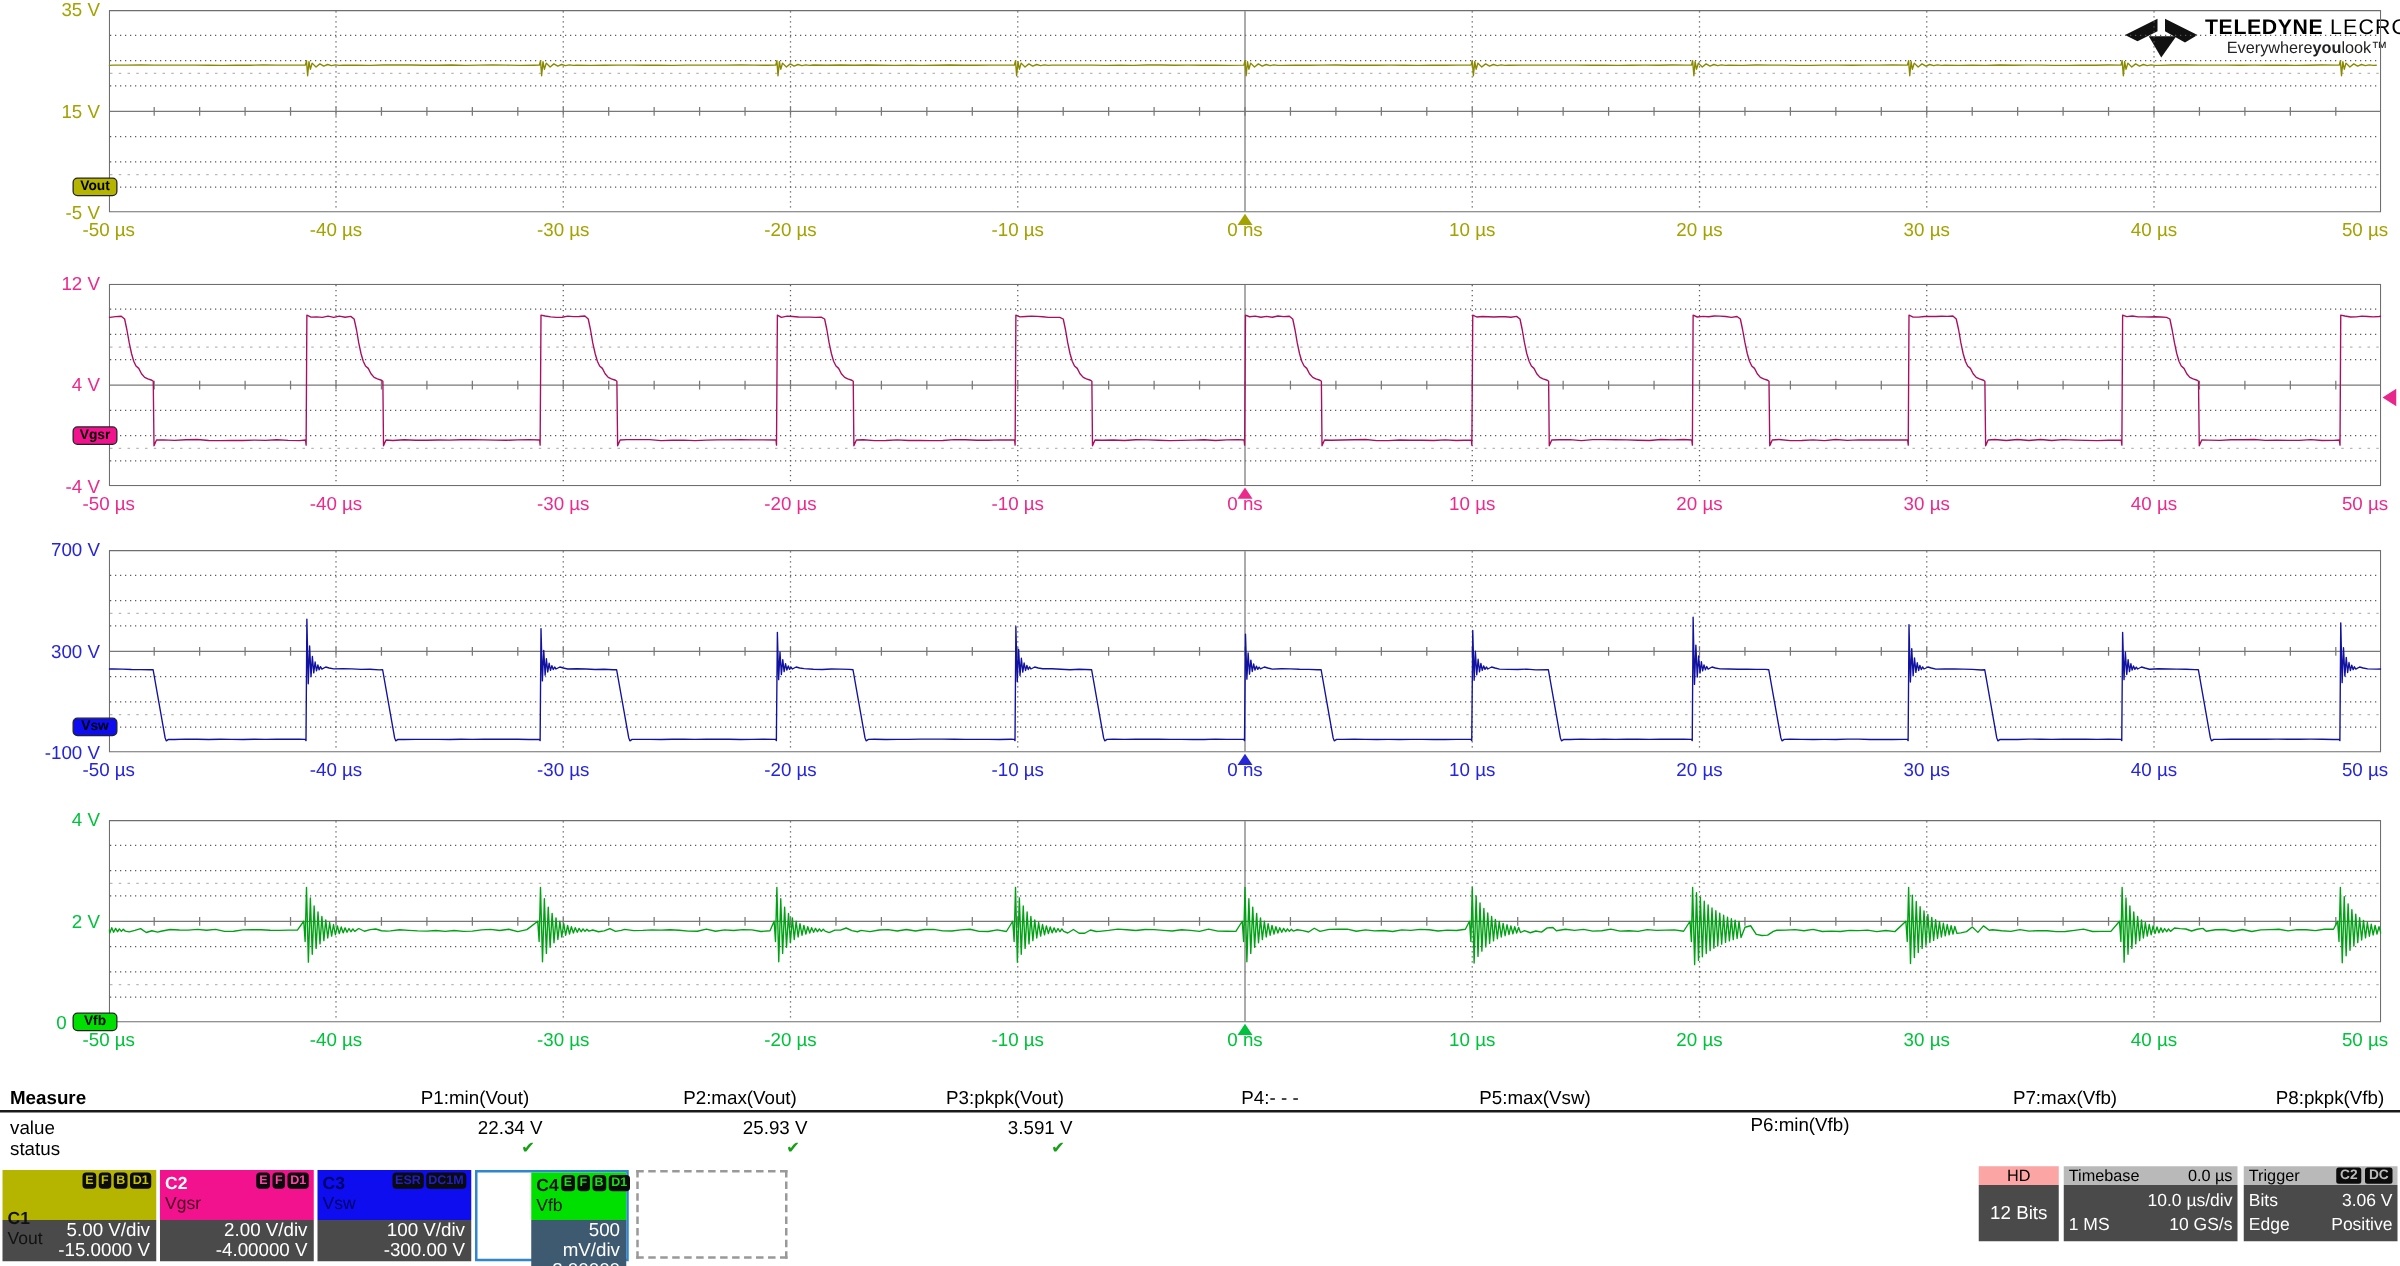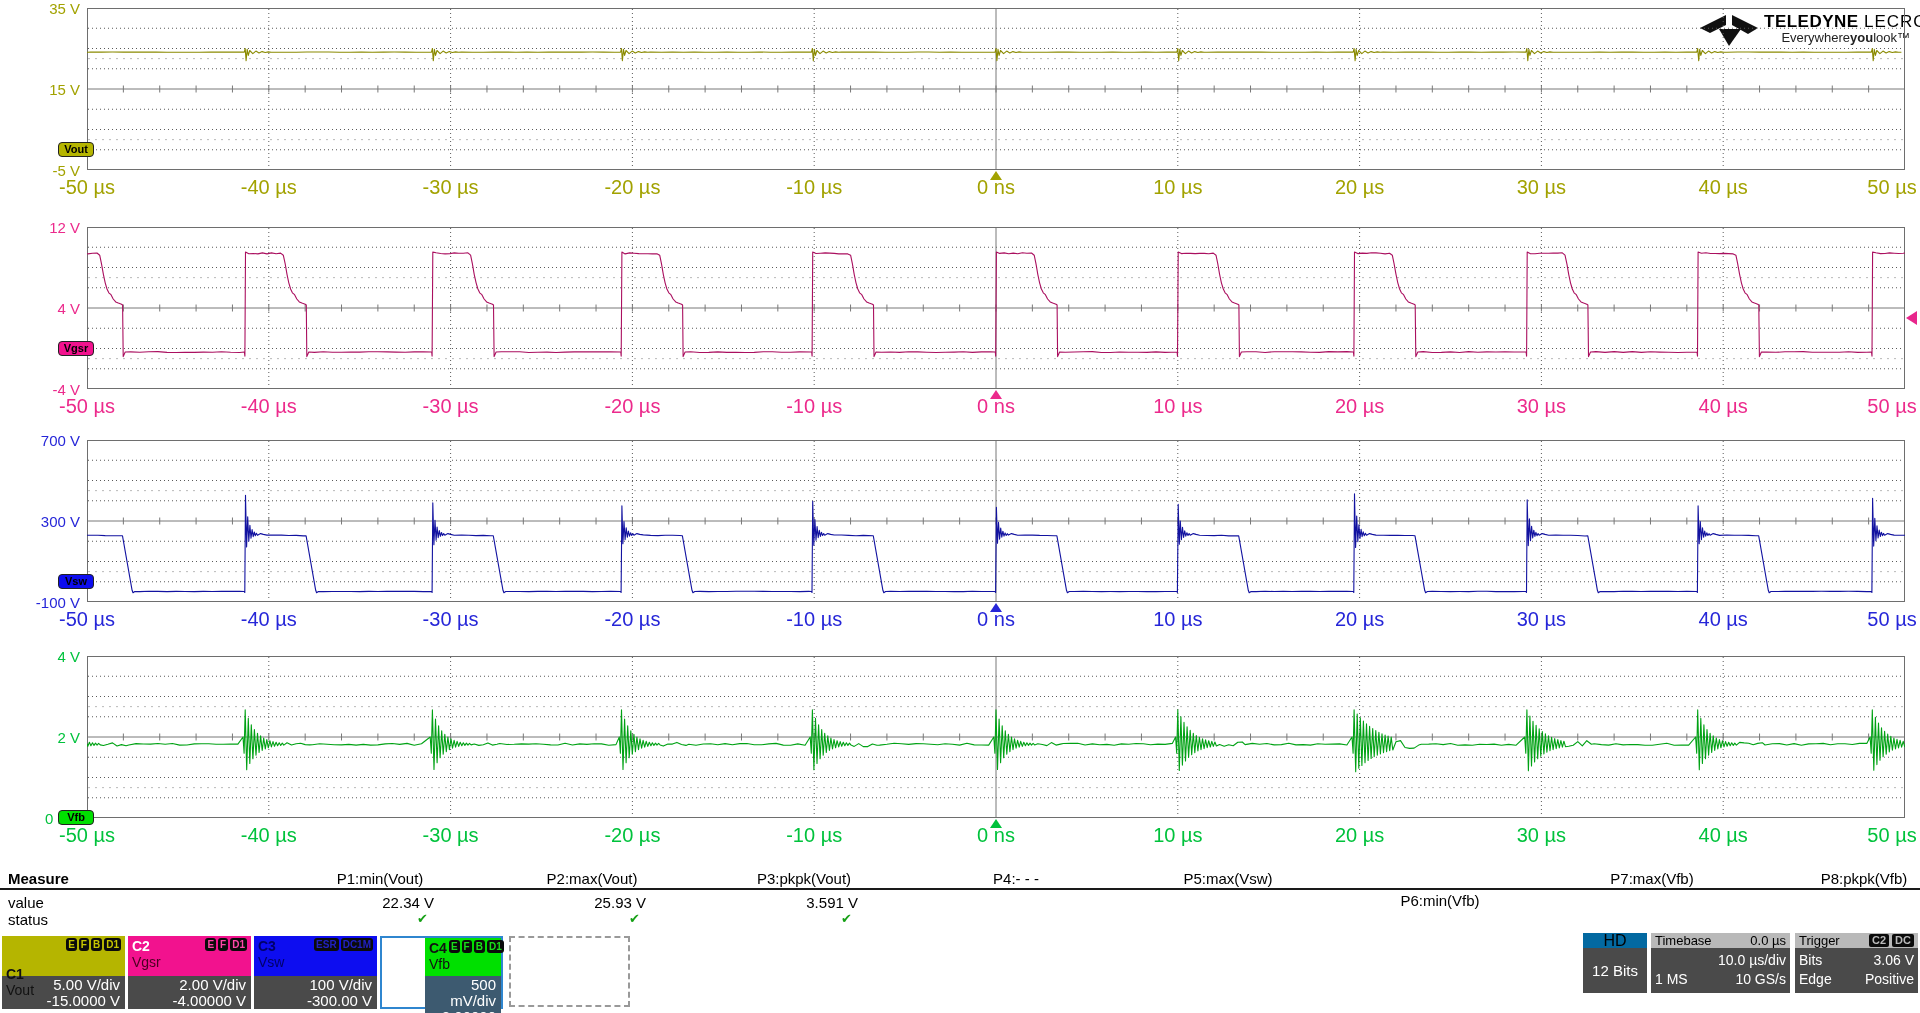--- a/index.html
+++ b/index.html
@@ -2,21 +2,21 @@
 <html><head>
 <meta charset="utf-8">
 <style>
   html,body{margin:0;padding:0;}
   body{width:1920px;height:1013px;position:relative;background:#fff;overflow:hidden;
        font-family:"Liberation Sans",sans-serif;color:#000;}
   
   .grid{position:absolute;left:87px;width:1818px;height:162px;}
   .grid svg{display:block;width:100%;height:100%;}
   .ylab{position:absolute;left:0;width:80px;text-align:right;font-size:15px;line-height:15px;}
-  .xrow{position:absolute;left:0;width:1760px;height:18px;font-size:20px;}
+  .xrow{position:absolute;left:0;width:1760px;height:18px;font-size:15px;}
   .xrow span{position:absolute;transform:translateX(-50%);white-space:nowrap;}
   .tag{position:absolute;width:36px;height:15px;border:1px solid #222;border-radius:4px;
        font-size:11px;font-weight:bold;text-align:center;line-height:13px;box-sizing:border-box;z-index:5;}
   .tmark{position:absolute;width:0;height:0;border-left:6px solid transparent;border-right:6px solid transparent;}
   .trigmark{position:absolute;width:0;height:0;border-top:7px solid transparent;border-bottom:7px solid transparent;}
   
   .logo{position:absolute;top:10px;left:1698px;width:214px;height:38px;}
   .logo .mark{position:absolute;left:0;top:2px;}
   .logo .t1{position:absolute;left:66px;top:2px;font-size:17px;font-weight:bold;letter-spacing:.5px;white-space:nowrap;}
   .logo .t1 .light{font-weight:normal;letter-spacing:1px;}
@@ -43,21 +43,21 @@
   .chbox.sel .ch-head{height:38px;}
   .chbox.sel .ch-foot{height:46px;background:#3d5a70;}
   .emptybox{position:absolute;top:936px;width:121px;height:71px;border:2px dashed #999;box-sizing:border-box;background:#fff;}
   
   .rbox{position:absolute;top:933px;box-sizing:border-box;}
   .r-head{height:15px;background:#b9b9b9;font-size:13px;line-height:15px;display:flex;
           justify-content:space-between;padding:0 4px;box-sizing:border-box;}
   .r-body{height:45px;background:#4a4a4a;color:#fff;font-size:14px;padding:3px 4px 0 4px;box-sizing:border-box;}
   .r-line{display:flex;justify-content:space-between;line-height:19px;}
   .r-line.right{justify-content:flex-end;}
-  .hd-head{background:#0369a1;text-align:center;justify-content:center;font-size:16px;}
+  .hd-head{background:#fca5a5;text-align:center;justify-content:center;font-size:13px;}
   .hd-body{text-align:center;line-height:40px;font-size:15px;}
   .sbdg{background:#0b0b0b;color:#bbb;border-radius:2px;font-size:11px;font-weight:bold;
         padding:0 3px;margin-left:3px;line-height:13px;align-self:center;}
 </style>
 </head>
 <body>
 
 <div class="logo">
   <svg class="mark" width="62" height="36" viewBox="0 0 62 36">
     <polygon points="2,16 28,3 28,13 12,21" fill="#111"></polygon>

